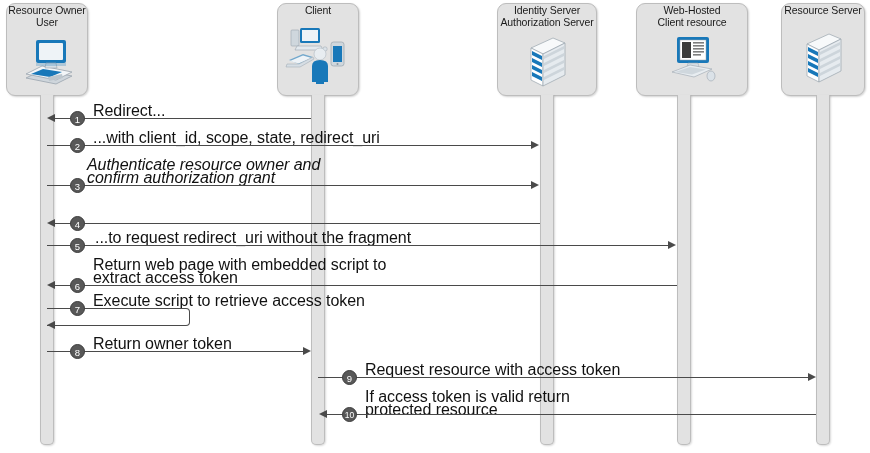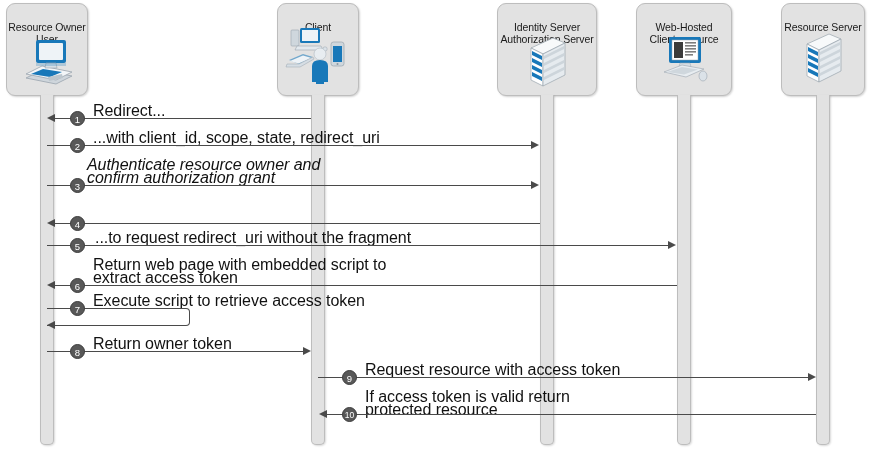--- a/index.html
+++ b/index.html
@@ -16,21 +16,21 @@
     border:1px solid #bdbdbd;
     border-radius:9px;
     box-sizing:border-box;
     text-align:center;
     box-shadow:1px 1px 2px rgba(0,0,0,.18);
   }
   .head-title{
     font-size:10.5px;
     color:#1a1a1a;
     line-height:12px;
-    padding-top:17px;
+    padding-top:0;
     white-space:pre-line;
     letter-spacing:-0.1px;
   }
   .head-icon{
     position:absolute;
     left:0;right:0;
     display:flex;align-items:center;justify-content:center;
   }
 
   
@@ -156,21 +156,21 @@
         <polygon points="7,37 20,31.5 28.5,34 15.5,39.5" fill="#eef3f7"></polygon>
         <polygon points="4,40 16,40 30,33 31,35 17,43 3,43" fill="#d6dee5" stroke="#9aa5ae" stroke-width=".5"></polygon>
 
         <circle cx="37" cy="30" r="6" fill="#e8edf1" stroke="#b7c0c7" stroke-width=".7"></circle>
         <path d="M29 58 L29 42 Q29 36 37 36 Q45 36 45 42 L45 58 Z" fill="#1878b9"></path>
         <rect x="33" y="47" width="8" height="13" fill="#1878b9"></rect>
       </svg>
     </div>
   </div>
 
-  <div class="head" style="left:636px;top:3px;width:96px;height:93px;">
+  <div class="head" style="left:636px;top:3px;width:112px;height:93px;">
     <div class="head-title">Web-Hosted
 Client resource</div>
     <div class="head-icon" style="top:30px;">
       <svg width="56" height="52" viewBox="0 0 56 52">
         <rect x="13" y="3" width="32" height="26" rx="2" fill="#1878b9"></rect>
         <rect x="16" y="6" width="26" height="20" fill="#ffffff" stroke="#9aa5ae" stroke-width=".5"></rect>
         <rect x="18" y="8" width="9" height="16" fill="#3b3b3b"></rect>
         <rect x="29" y="8" width="11" height="1.6" fill="#7e7e7e"></rect>
         <rect x="29" y="11" width="11" height="1.6" fill="#7e7e7e"></rect>
         <rect x="29" y="14" width="11" height="1.6" fill="#7e7e7e"></rect>

